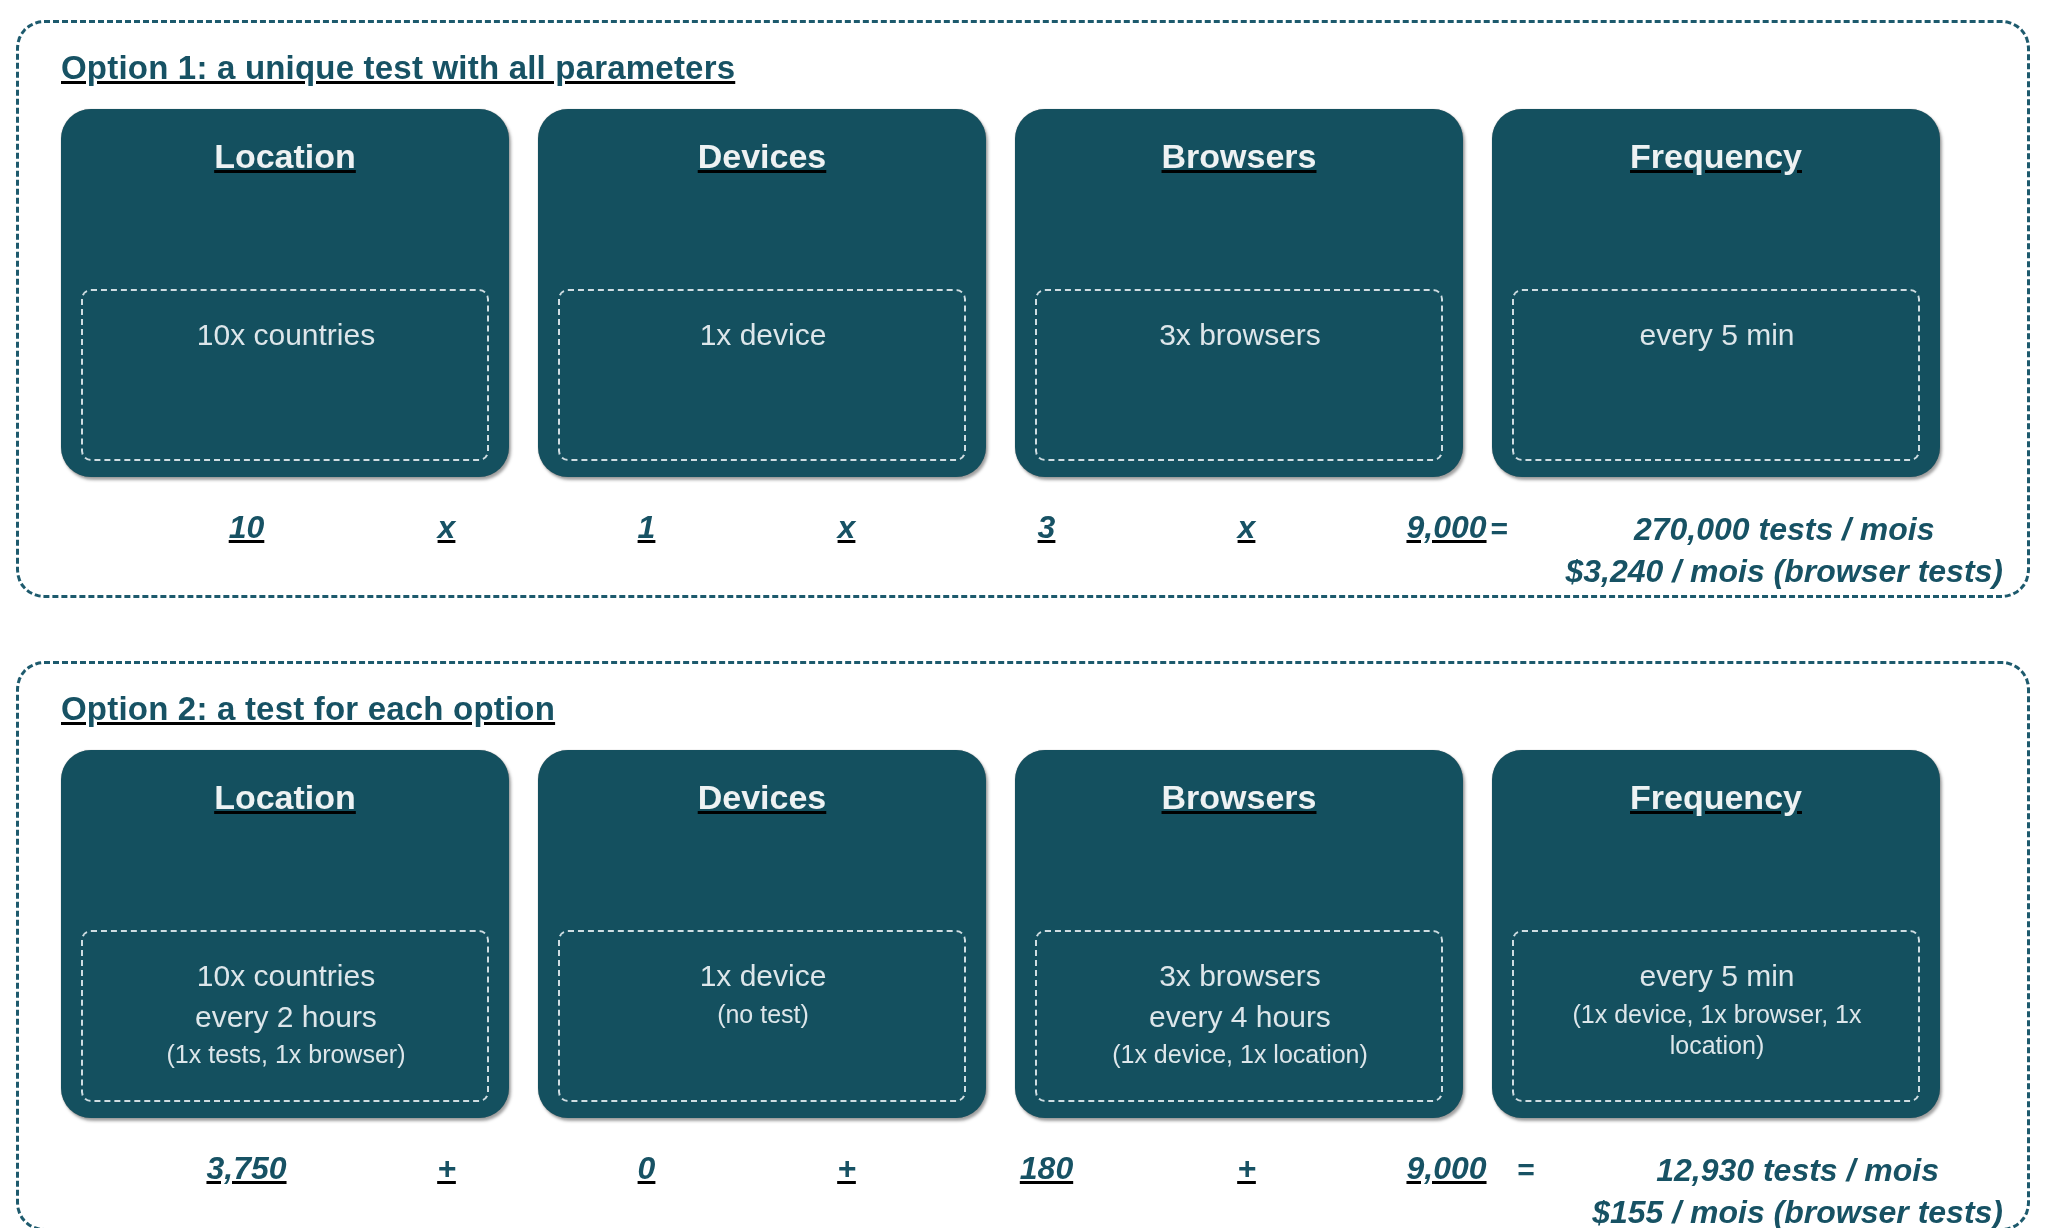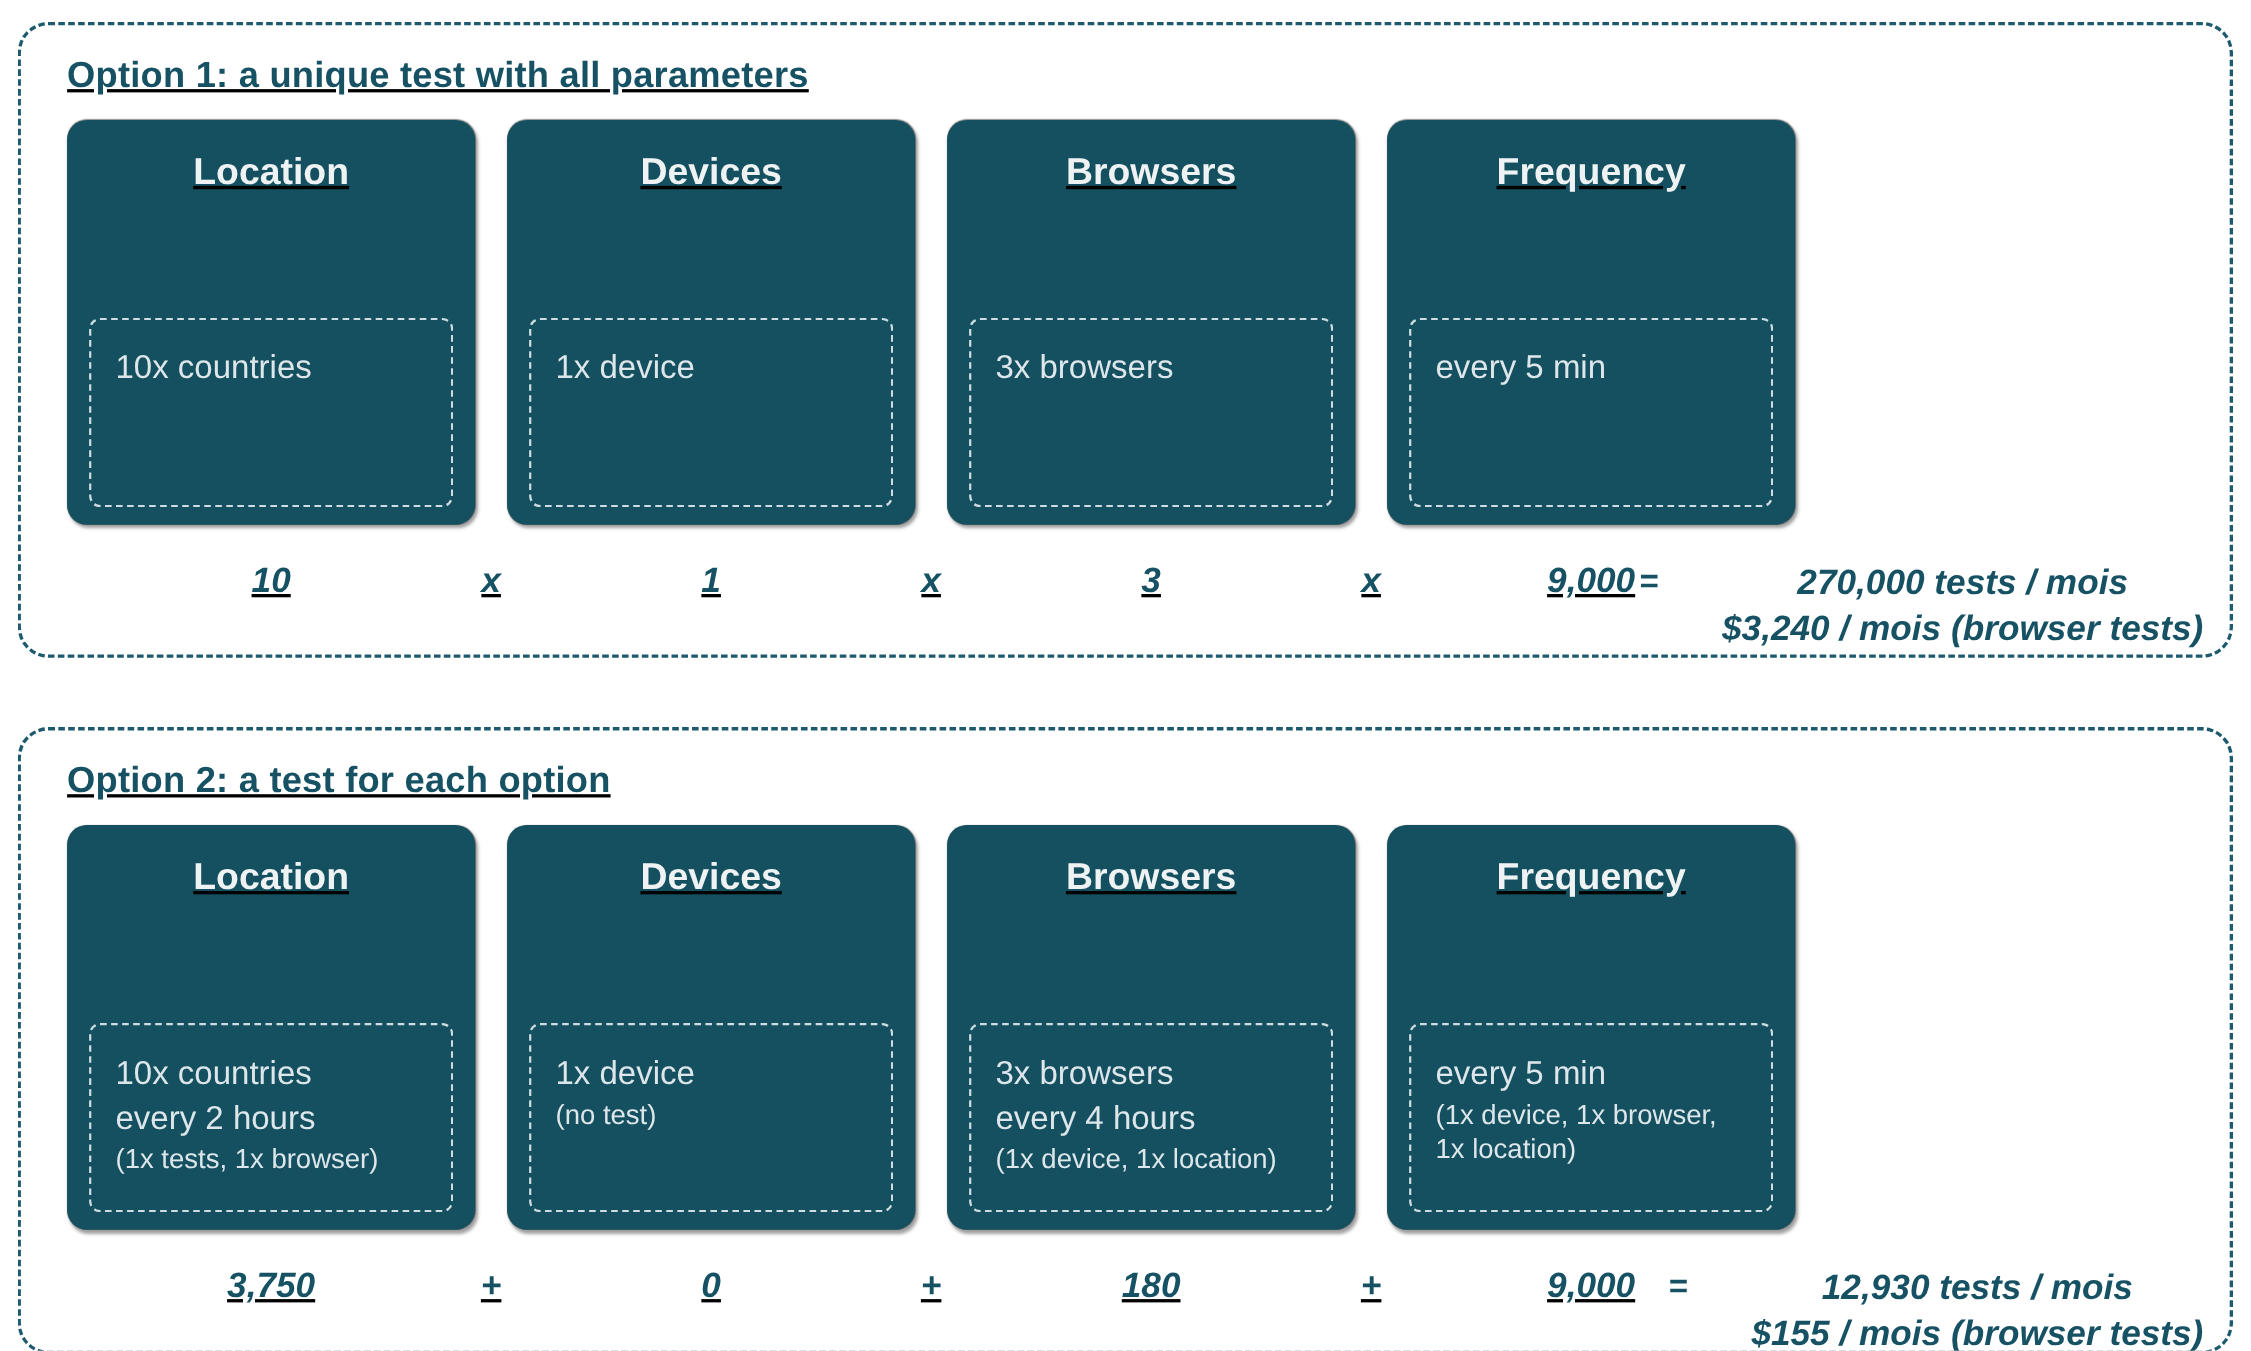--- a/index.html
+++ b/index.html
@@ -35,44 +35,45 @@
     font-weight:600;
     letter-spacing:.2px;
   }
   .boxes-row{
     display:flex;
     gap:29px;
     margin-top:22px;
   }
   .pbox{
     position:relative;
-    width:371px;
+    width:448px;
     height:368px;
     background:var(--box-fill);
-    border-radius:18px;
+    border-radius:30px;
     box-shadow:2px 3px 3px rgba(70,70,70,.5), 0 0 1px rgba(70,70,70,.6);
     flex:0 0 auto;
   }
   .pbox-title{
     margin-top:28px;
     text-align:center;
     color:var(--box-title-text);
     font-size:34px;
     font-weight:600;
   }
   .spec{
     position:absolute;
     left:20px;
     right:20px;
     bottom:16px;
     height:172px;
     border:2px dashed var(--spec-dash);
     border-radius:10px;
     padding:24px 20px 0 22px;
     color:var(--spec-text);
+    text-align:center;
   }
   .spec-line{
     font-size:30px;
     line-height:1.35;
   }
   .spec-note{
     font-size:25px;
     line-height:1.25;
     margin-top:2px;
   }

